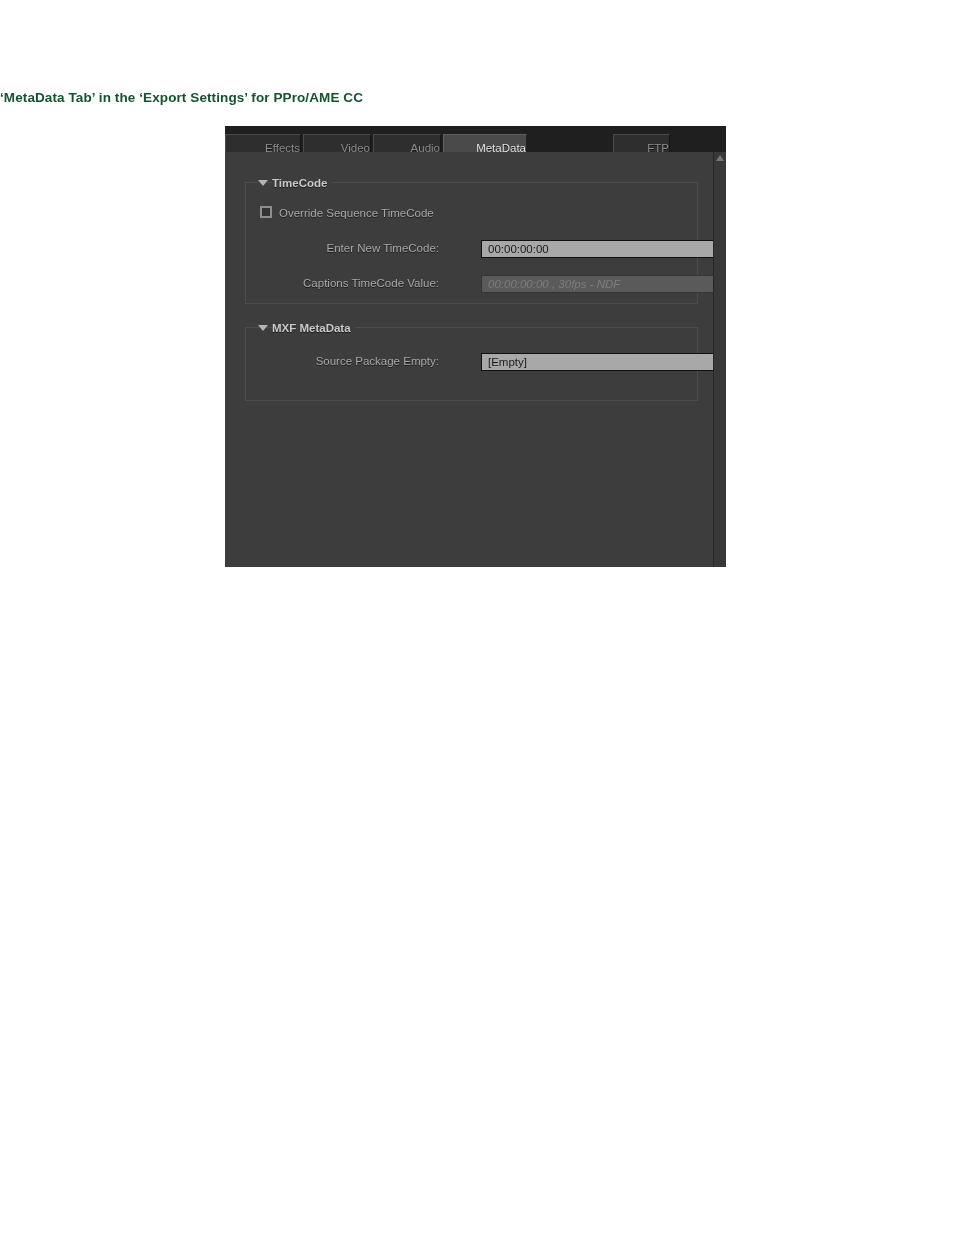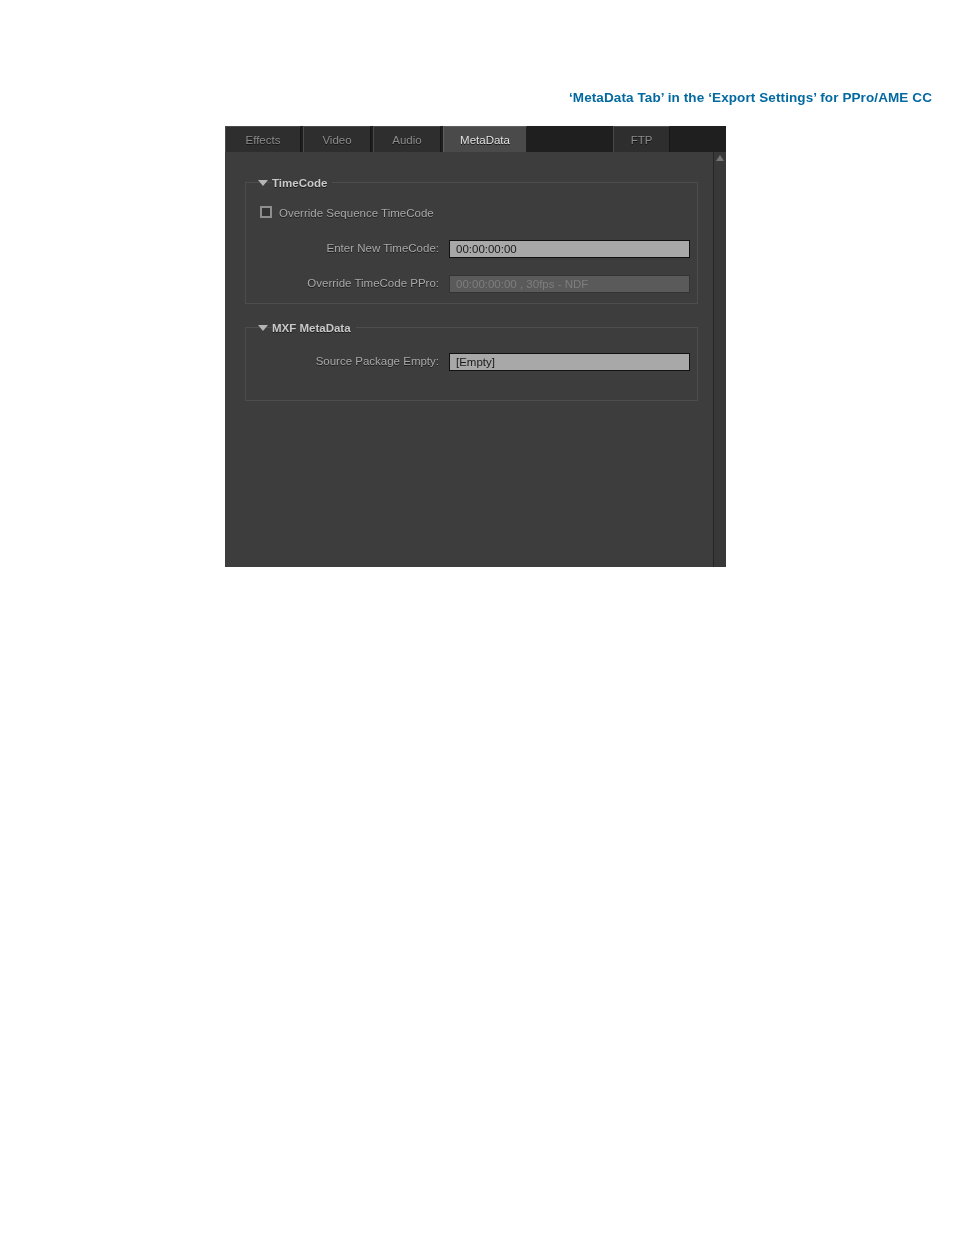--- a/index.html
+++ b/index.html
@@ -14,25 +14,25 @@
     overflow: hidden;
     position: relative;
   }
 
   
   #doc-title {
     position: absolute;
     left: 0;
     top: 90px;
     width: 932px;
-    text-align: right;
+    text-align: left;
     font-family: "Liberation Sans", sans-serif;
     font-size: 13.5px;
     font-weight: bold;
-    color: #0369a1;
+    color: #14532d;
     letter-spacing: 0.1px;
   }
 
   
   #export-panel {
     position: absolute;
     left: 225px;
     top: 126px;
     width: 501px;
     height: 441px;
@@ -46,31 +46,31 @@
   #tab-strip {
     position: absolute;
     left: 0;
     top: 0;
     width: 501px;
     height: 26px;
     background: #1f1f1f;
   }
   .tab {
     position: absolute;
-    top: 0;
+    top: 8px;
     height: 26px;
     box-sizing: border-box;
     background: #2e2e2e;
     border-top: 1px solid #4a4a4a;
     border-left: 1px solid #4a4a4a;
     border-right: 1px solid #151515;
     color: #8c8c8c;
     font-size: 11.5px;
     line-height: 26px;
-    text-align: center;
+    text-align: right;
     white-space: nowrap;
     text-shadow: 0 1px 0 #111;
   }
   .tab.active {
     background: #4a4a4a;
     color: #e2e2e2;
     border-top: 1px solid #5e5e5e;
     border-left: 1px solid #5e5e5e;
     border-right: 1px solid #222;
   }
@@ -132,25 +132,27 @@
     box-sizing: border-box;
     height: 18px;
     background: #a8a8a8;
     border: 1px solid #111111;
     color: #1a1a1a;
     font-size: 11.5px;
     line-height: 16px;
     padding: 0 0 0 6px;
     white-space: nowrap;
     overflow: hidden;
+    margin-left: 32px;
   }
   .text-field.disabled {
     background: #5a5a5a;
     border: 1px solid #343434;
     color: #7e7e7e;
+    font-style: italic;
   }
 
   
   .checkbox-row {
     position: absolute;
     height: 16px;
   }
   .checkbox-box {
     position: absolute;
     left: 0;
@@ -230,21 +232,21 @@
       <div class="group-title" style="left:26px;">TimeCode</div>
 
       <div class="checkbox-row" style="left:14px;top:22px;">
         <span class="checkbox-box"></span>
         <span class="checkbox-label">Override Sequence TimeCode</span>
       </div>
 
       <div class="field-label" style="left:0px;top:57px;width:193px;">Enter New TimeCode:</div>
       <div class="text-field" style="left:203px;top:57px;width:241px;">00:00:00:00</div>
 
-      <div class="field-label" style="left:0px;top:92px;width:193px;">Override TimeCode PPro:</div>
+      <div class="field-label" style="left:0px;top:92px;width:193px;">Captions TimeCode Value:</div>
       <div class="text-field disabled" style="left:203px;top:92px;width:241px;">00:00:00:00 , 30fps - NDF</div>
     </div>
 
     <div class="group-box" style="left:20px;top:175px;width:453px;height:74px;">
       <div class="twisty"></div>
       <div class="group-title" style="left:26px;">MXF MetaData</div>
 
       <div class="field-label" style="left:0px;top:25px;width:193px;">Source Package Empty:</div>
       <div class="text-field" style="left:203px;top:25px;width:241px;">[Empty]</div>
     </div>

